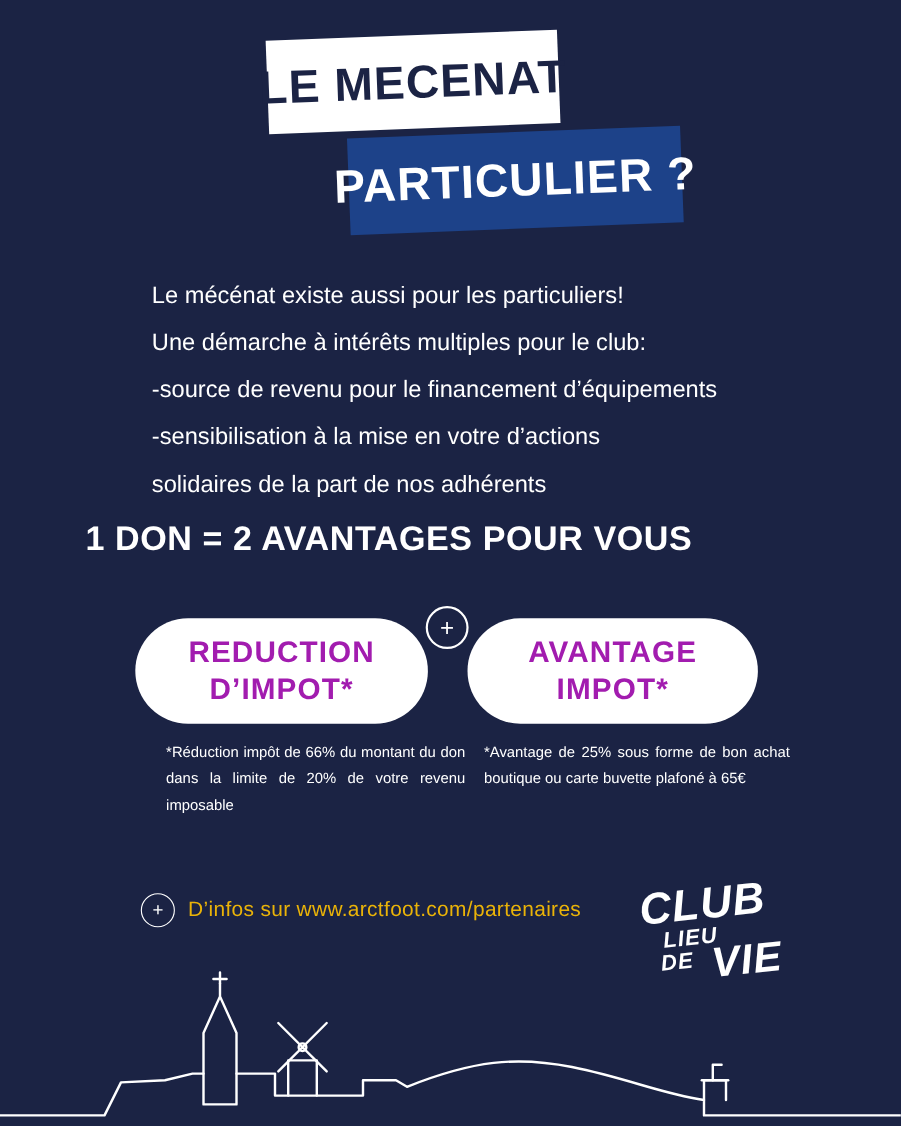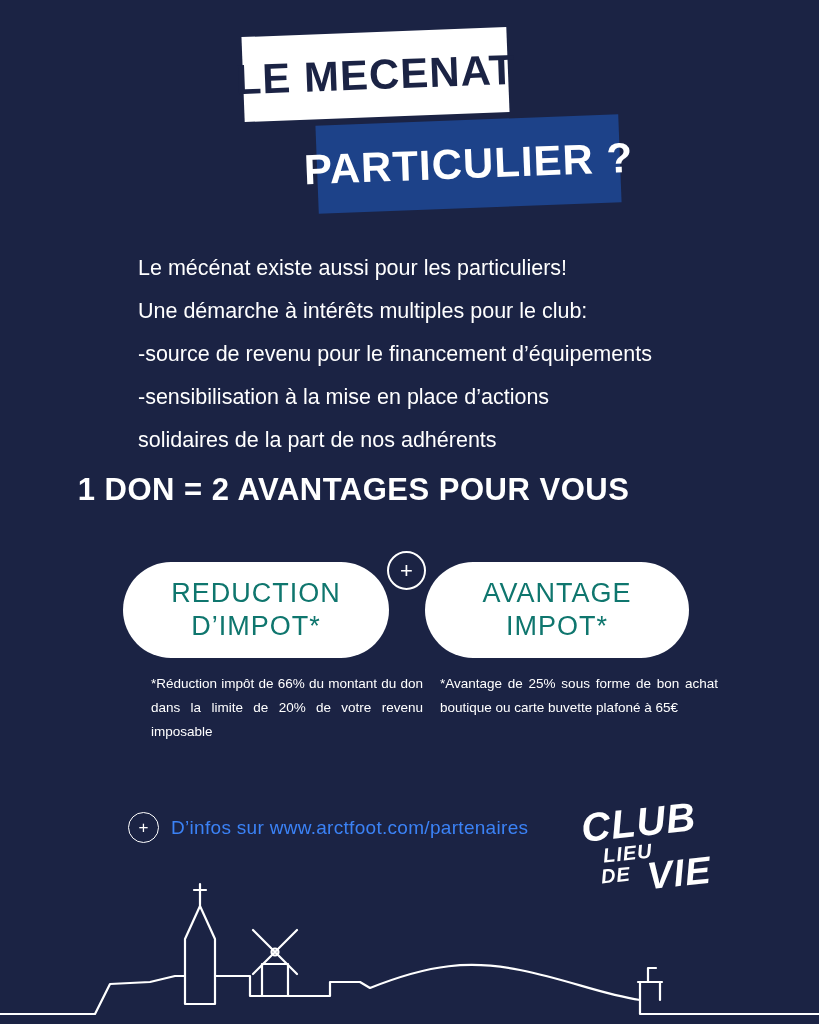--- a/index.html
+++ b/index.html
@@ -88,27 +88,27 @@
     color: #ffffff;
     font-size: 31px;
     font-weight: bold;
     letter-spacing: 0.5px;
   }
 
   
   .pill {
     position: absolute;
     background: #ffffff;
-    color: #0f766e;
+    color: #a21caf;
     border-radius: 48px;
     display: flex;
     flex-direction: column;
     align-items: center;
     justify-content: center;
-    font-weight: normal;
+    font-weight: bold;
     font-size: 27px;
     line-height: 33px;
     letter-spacing: 1px;
     text-align: center;
   }
 
   .pill-left {
     left: 123px;
     top: 562px;
     width: 266px;
@@ -167,21 +167,21 @@
     border-radius: 50%;
     border: 1.6px solid #ffffff;
     color: #ffffff;
     display: flex;
     align-items: center;
     justify-content: center;
     font-size: 17px;
     line-height: 1;
   }
   .info-text {
-    color: #3b82f6;
+    color: #eab308;
     font-size: 19px;
     letter-spacing: 0.3px;
   }
 
   
   .logo {
     position: absolute;
     left: 577px;
     top: 800px;
     width: 130px;
@@ -215,21 +215,21 @@
 
   <div class="title-wrap">
     <div class="title-band title-band-1">LE MECENAT</div>
     <div class="title-band title-band-2">PARTICULIER ?</div>
   </div>
 
   <div class="intro">
     <p>Le mécénat existe aussi pour les particuliers!</p>
     <p>Une démarche à intérêts multiples pour le club:</p>
     <p>-source de revenu pour le financement d’équipements</p>
-    <p class="justify">-sensibilisation à la mise en place d’actions</p>
+    <p class="justify">-sensibilisation à la mise en votre d’actions</p>
     <p>solidaires de la part de nos adhérents</p>
   </div>
 
   <div class="headline">1 DON = 2 AVANTAGES POUR VOUS</div>
 
   <div class="pill pill-left">
     <div>REDUCTION</div>
     <div>D’IMPOT*</div>
   </div>
 

